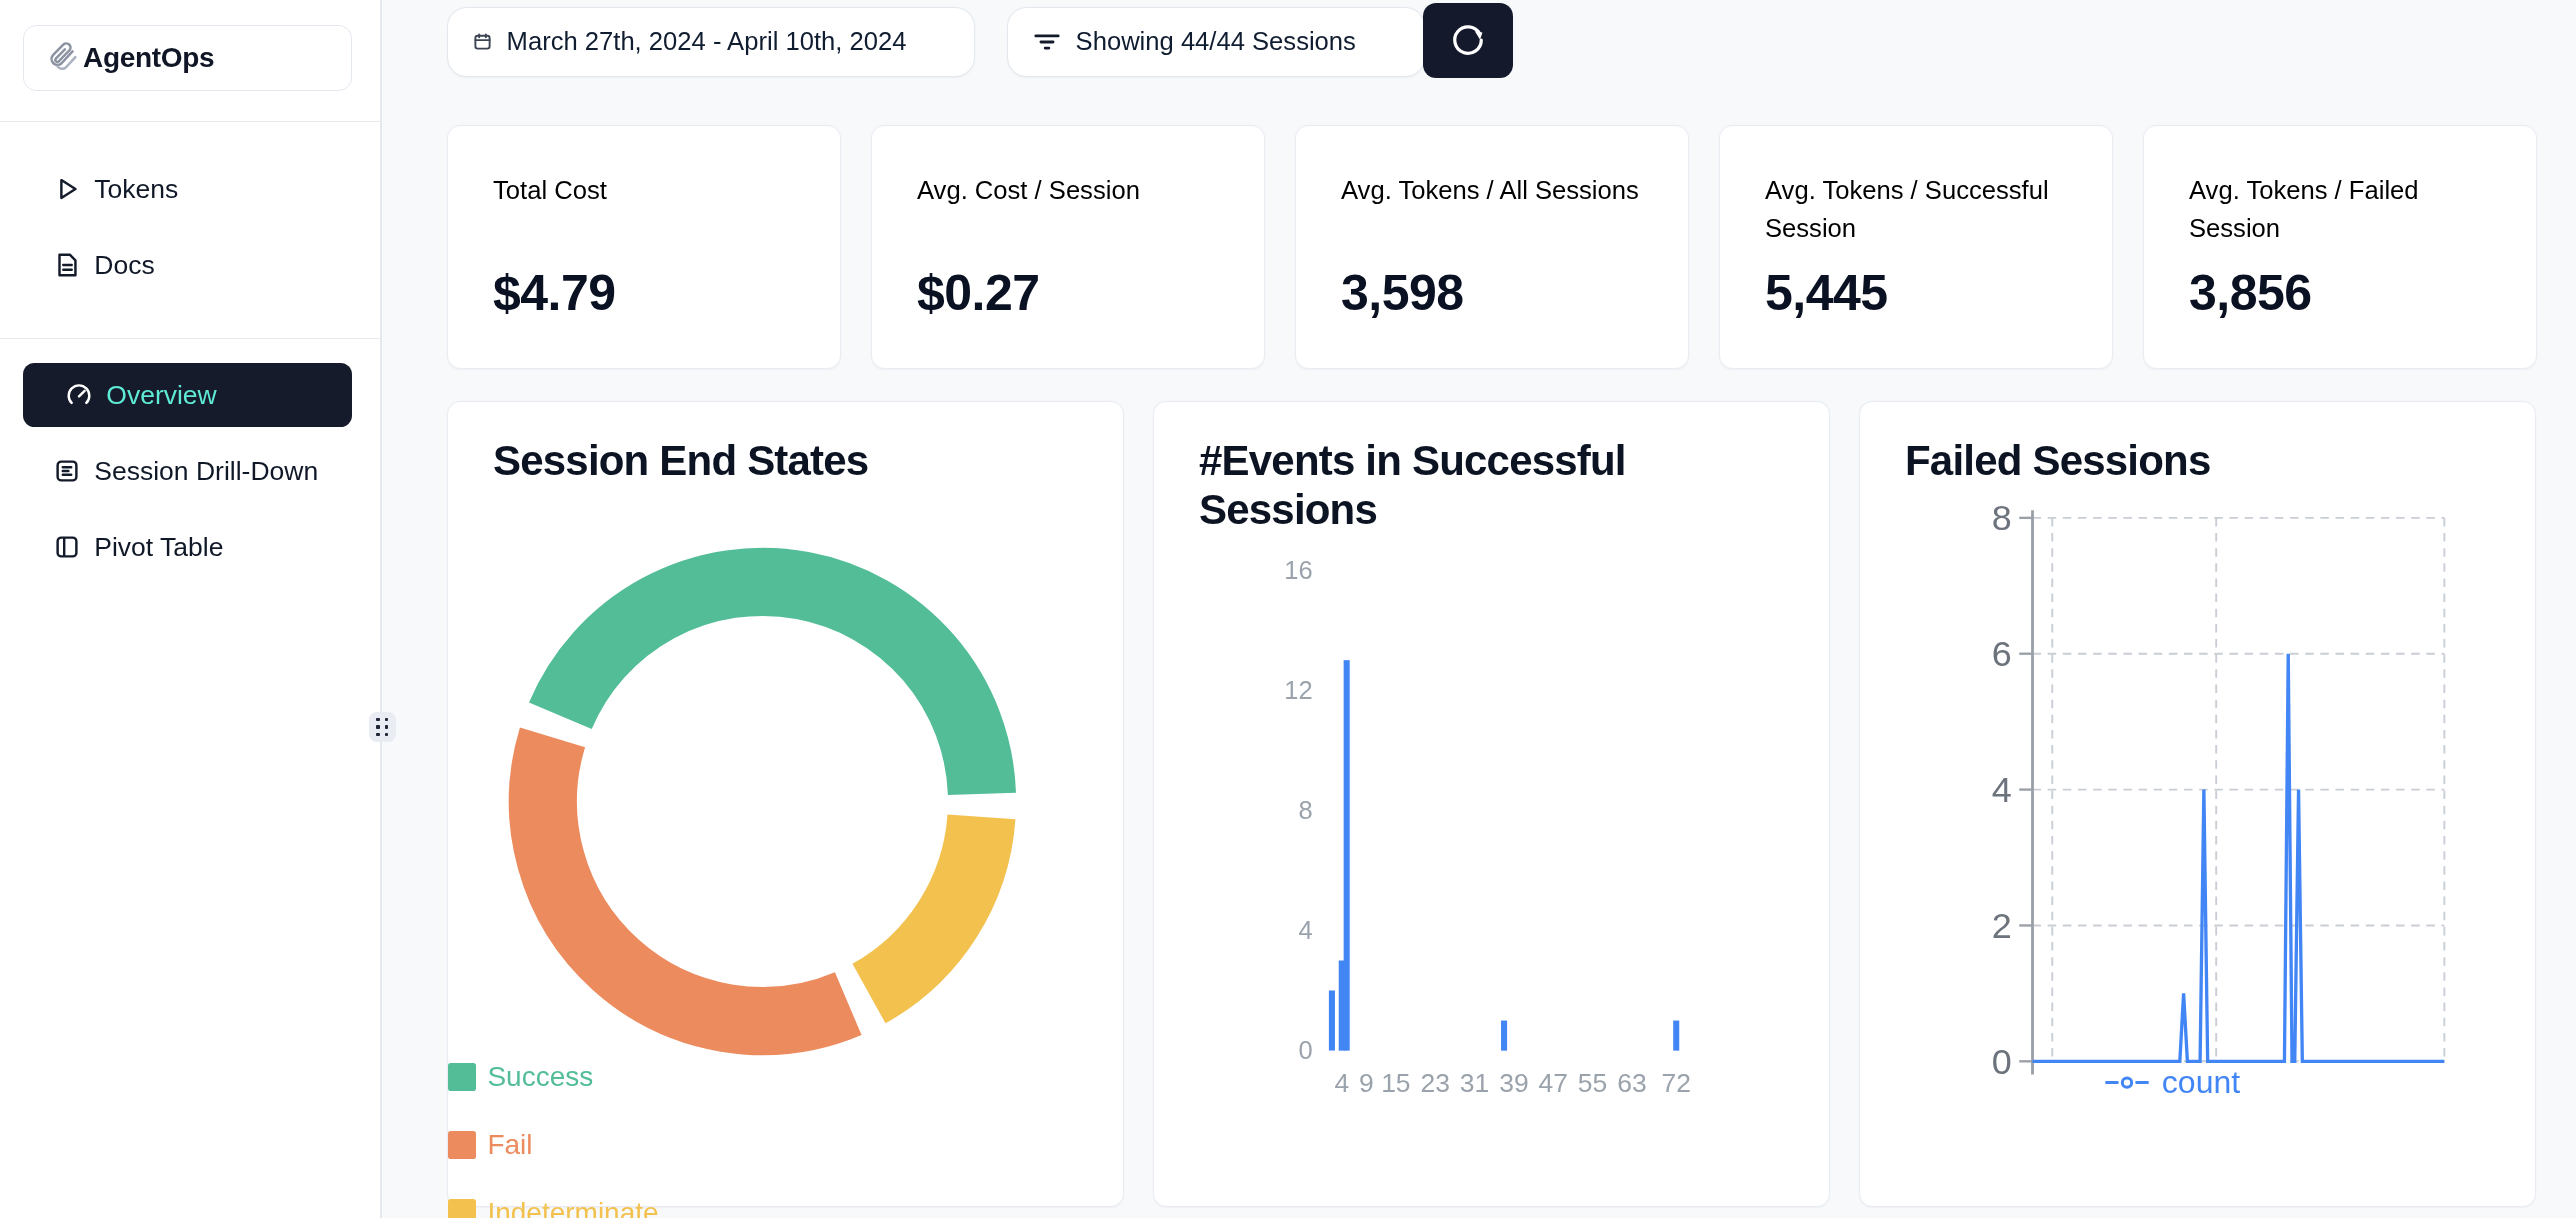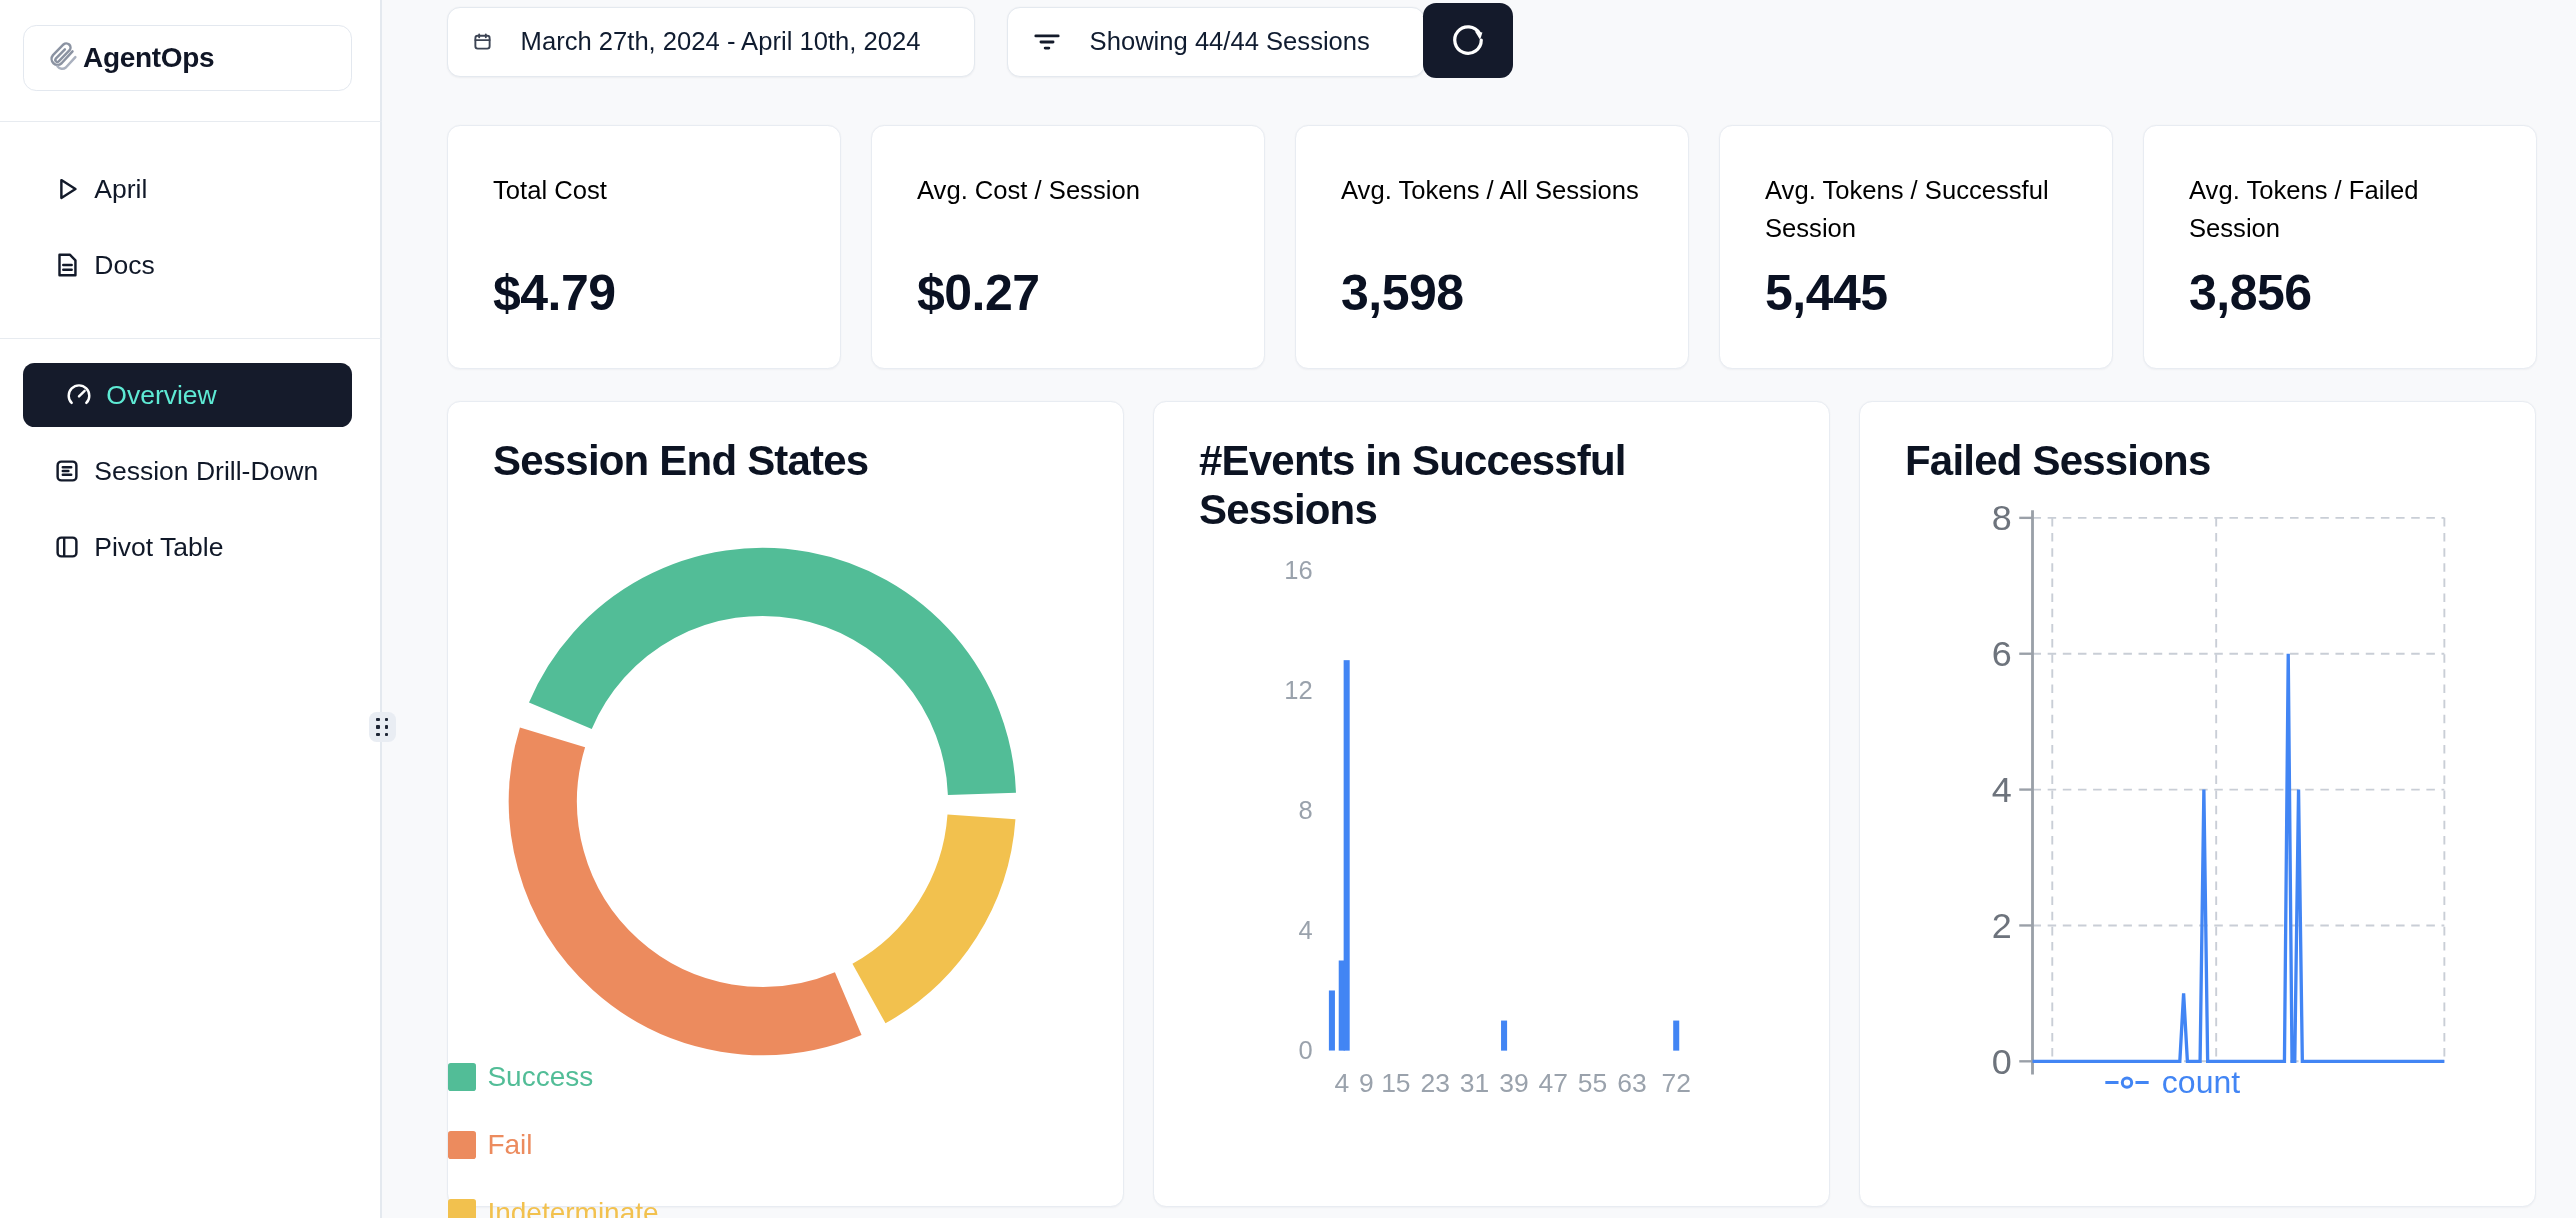--- a/index.html
+++ b/index.html
@@ -32,22 +32,22 @@
   }
   .drag-handle {
     position:absolute; left:369px; top:712px; width:26.5px; height:30px;
     background:#e9edf3; border-radius:7.6px; z-index:6; cursor:col-resize;
     display:grid; grid-template-columns:3.8px 3.8px; grid-template-rows:3.8px 3.8px 3.8px;
     column-gap:4.7px; row-gap:3.8px; align-content:center; justify-content:center;
   }
   .drag-handle i { background:#1e2635; border-radius:0.9px; }
   
   .tb-btn {
-    position:absolute; background:#fff; border:1.9px solid #e4e9ef; border-radius:13px;
-    display:flex; align-items:center; gap:29px; padding-left:24.6px;
+    position:absolute; background:#fff; border:1.9px solid #e4e9ef; border-radius:20px;
+    display:flex; align-items:center; gap:15px; padding-left:24.6px;
     font-size:25.6px; color:#101c30; box-shadow:0 0.9px 1.9px rgba(16,24,40,.05); cursor:pointer;
   }
   .btn-date { left:447px; top:6.6px; width:528px; height:70px; }
   .btn-filter { left:987px; top:6.6px; width:418px; height:70px;margin-left:20px; }
   .btn-refresh {
     position:absolute; left:1423px; top:2.8px; width:90px; height:75px; border-radius:13.2px;
     background:#141a2b; display:flex; align-items:center; justify-content:center; cursor:pointer;
   }
   
   .stats-row { position:absolute; left:447px; top:125px; display:flex; gap:30px; }
@@ -96,21 +96,21 @@
       </svg>
       <span class="logo-text">AgentOps</span>
     </div>
 
     <div class="side-div" style="top:121px"></div>
 
     <div class="nav-item" style="top:151px">
       <svg width="30" height="30" viewBox="0 0 32 32">
         <path d="M10 6.5 L25 16 L10 25.5 Z" fill="none" stroke="#131a2a" stroke-width="2.6" stroke-linejoin="round"></path>
       </svg>
-      <span>April</span>
+      <span>Tokens</span>
     </div>
 
     <div class="nav-item" style="top:227px">
       <svg width="30" height="30" viewBox="0 0 32 32">
         <g fill="none" stroke="#131a2a" stroke-width="2.6" stroke-linecap="round" stroke-linejoin="round">
           <path d="M8 5 h11 l6 6 v16 h-17 z"></path>
           <path d="M12 16 h9 M12 21 h9"></path>
         </g>
       </svg>
       <span>Docs</span>

